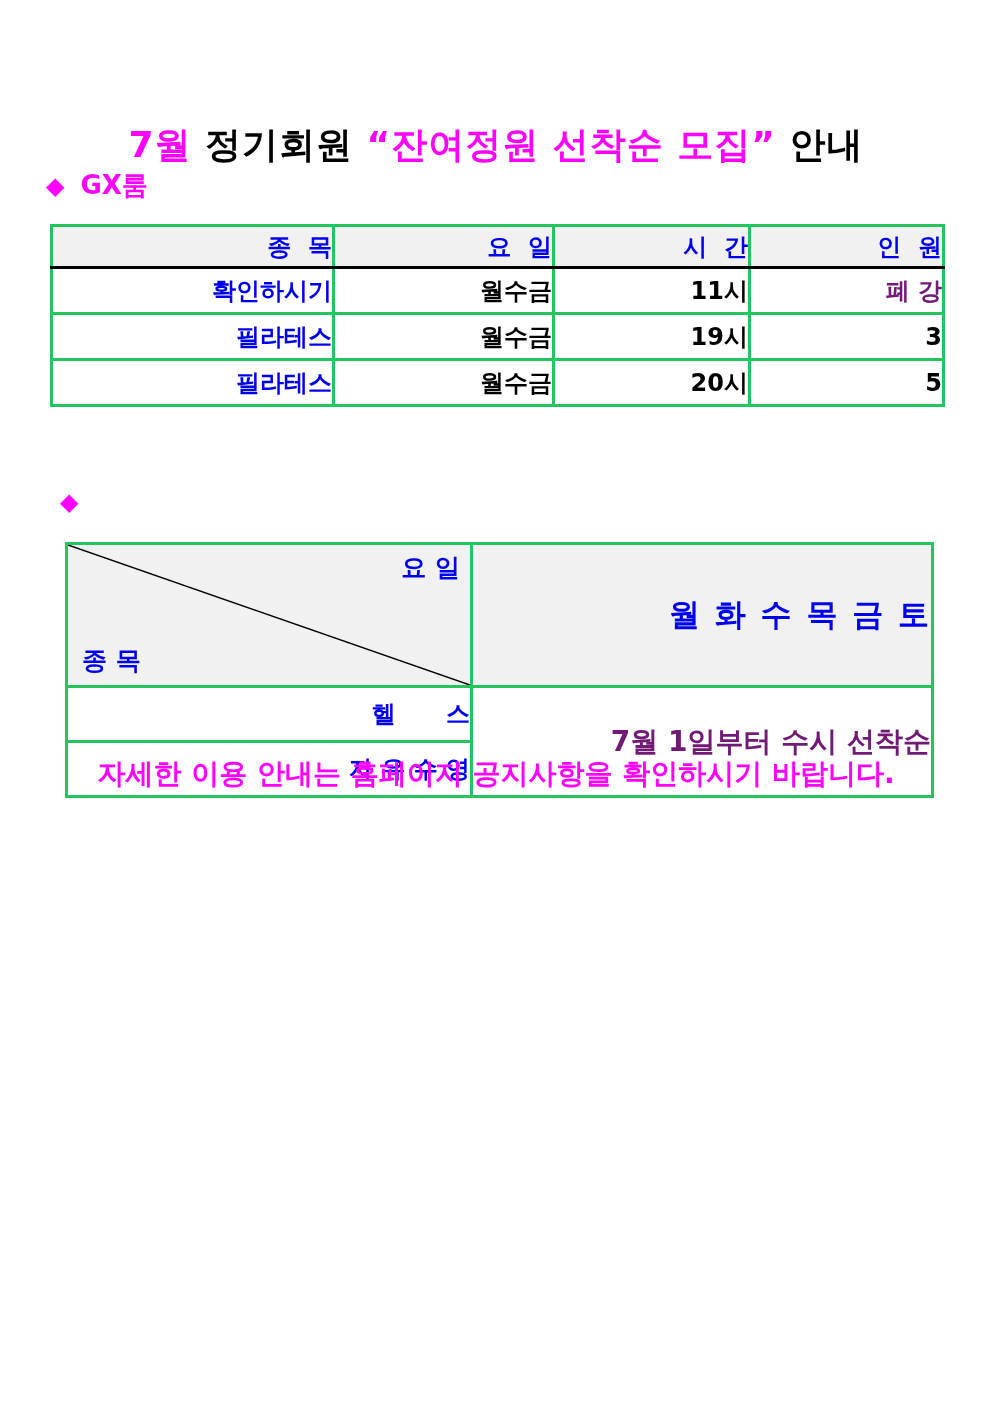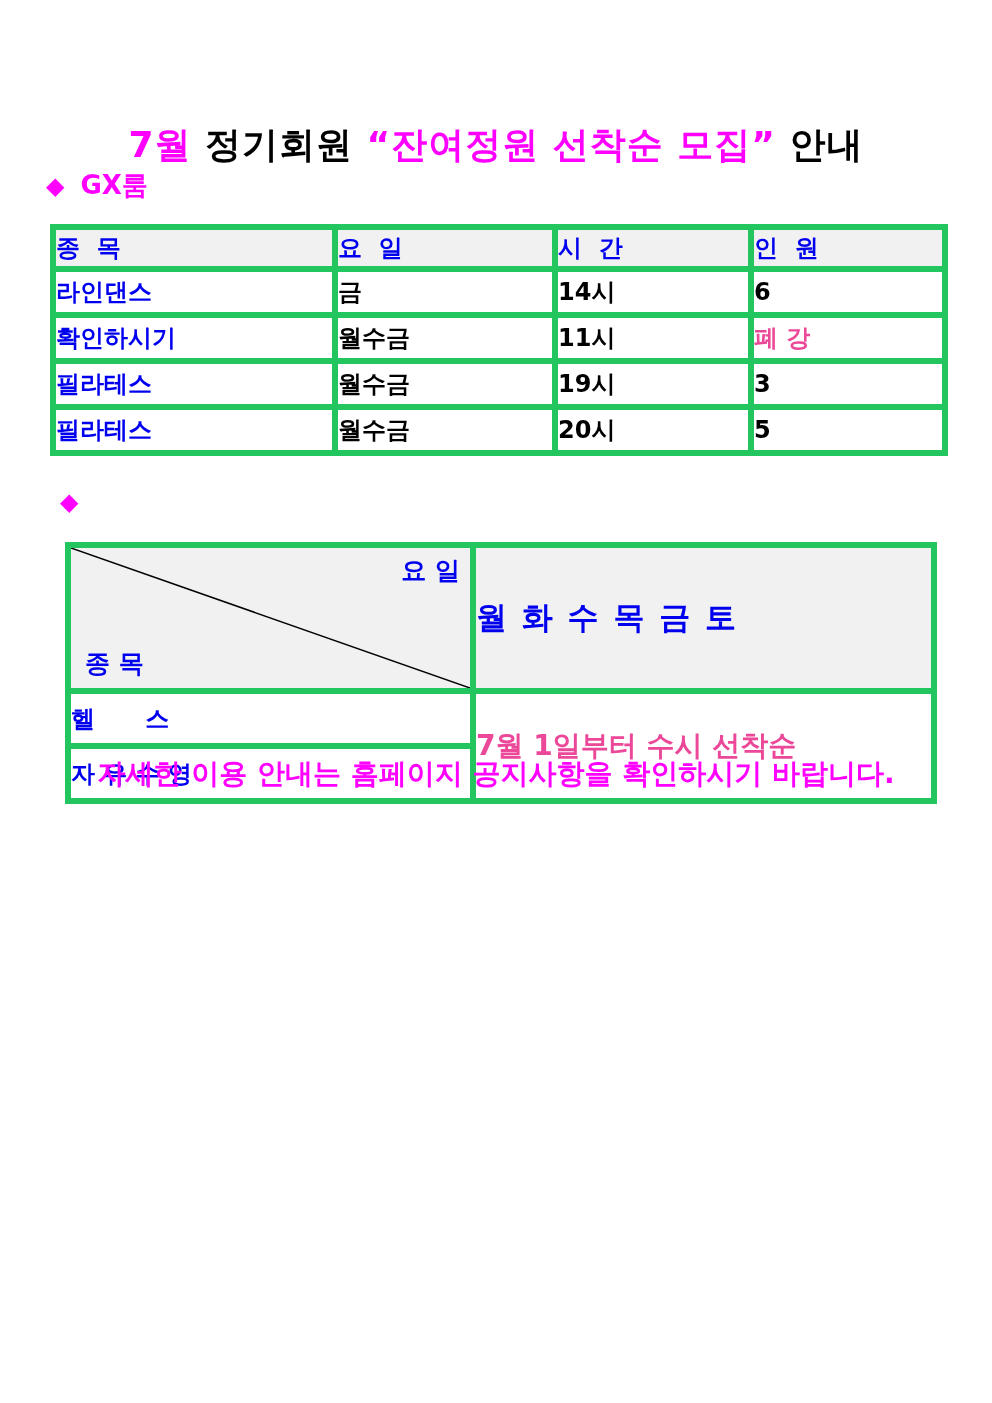--- a/index.html
+++ b/index.html
@@ -19,21 +19,21 @@
     top: 121px;
     left: 0;
     width: 100%;
     text-align: center;
     font-size: 36px;
     letter-spacing: 1px;
     white-space: pre;
   }
   .magenta { color: #ff00ff; }
   .blue    { color: #0000ee; }
-  .red     { color: #ec4899; }
+  .red     { color: #701a75; }
 
   
   .section-header {
     position: absolute;
     display: flex;
     align-items: center;
     gap: 16px;
     font-size: 26px;
     color: #ff00ff;
     white-space: pre;
@@ -44,22 +44,22 @@
 
   
   table {
     border-collapse: collapse;
     table-layout: fixed;
     position: absolute;
     font-size: 24px;
     font-weight: bold;
   }
   th, td {
-    border: 6px solid #22c55e;
-    text-align: left;
+    border: 3px solid #22c55e;
+    text-align: right;
     vertical-align: middle;
     white-space: pre;
     overflow: hidden;
   }
 
   
   .gx-table { top: 224px; left: 50px; width: 892px; border: 3px solid #000; }
   .gx-table th { height: 42px; background: #f1f1f1; color: #0000ee; border-bottom: 3px solid #000; }
   .gx-table td { height: 46px; }
 
@@ -114,26 +114,20 @@
     <thead>
       <tr>
         <th>종  목</th>
         <th>요  일</th>
         <th>시  간</th>
         <th>인  원</th>
       </tr>
     </thead>
     <tbody>
       <tr>
-        <td class="blue">라인댄스</td>
-        <td>금</td>
-        <td>14시</td>
-        <td>6</td>
-      </tr>
-      <tr>
         <td class="blue">확인하시기</td>
         <td>월수금</td>
         <td>11시</td>
         <td class="red">폐 강</td>
       </tr>
       <tr>
         <td class="blue">필라테스</td>
         <td>월수금</td>
         <td>19시</td>
         <td>3</td>

